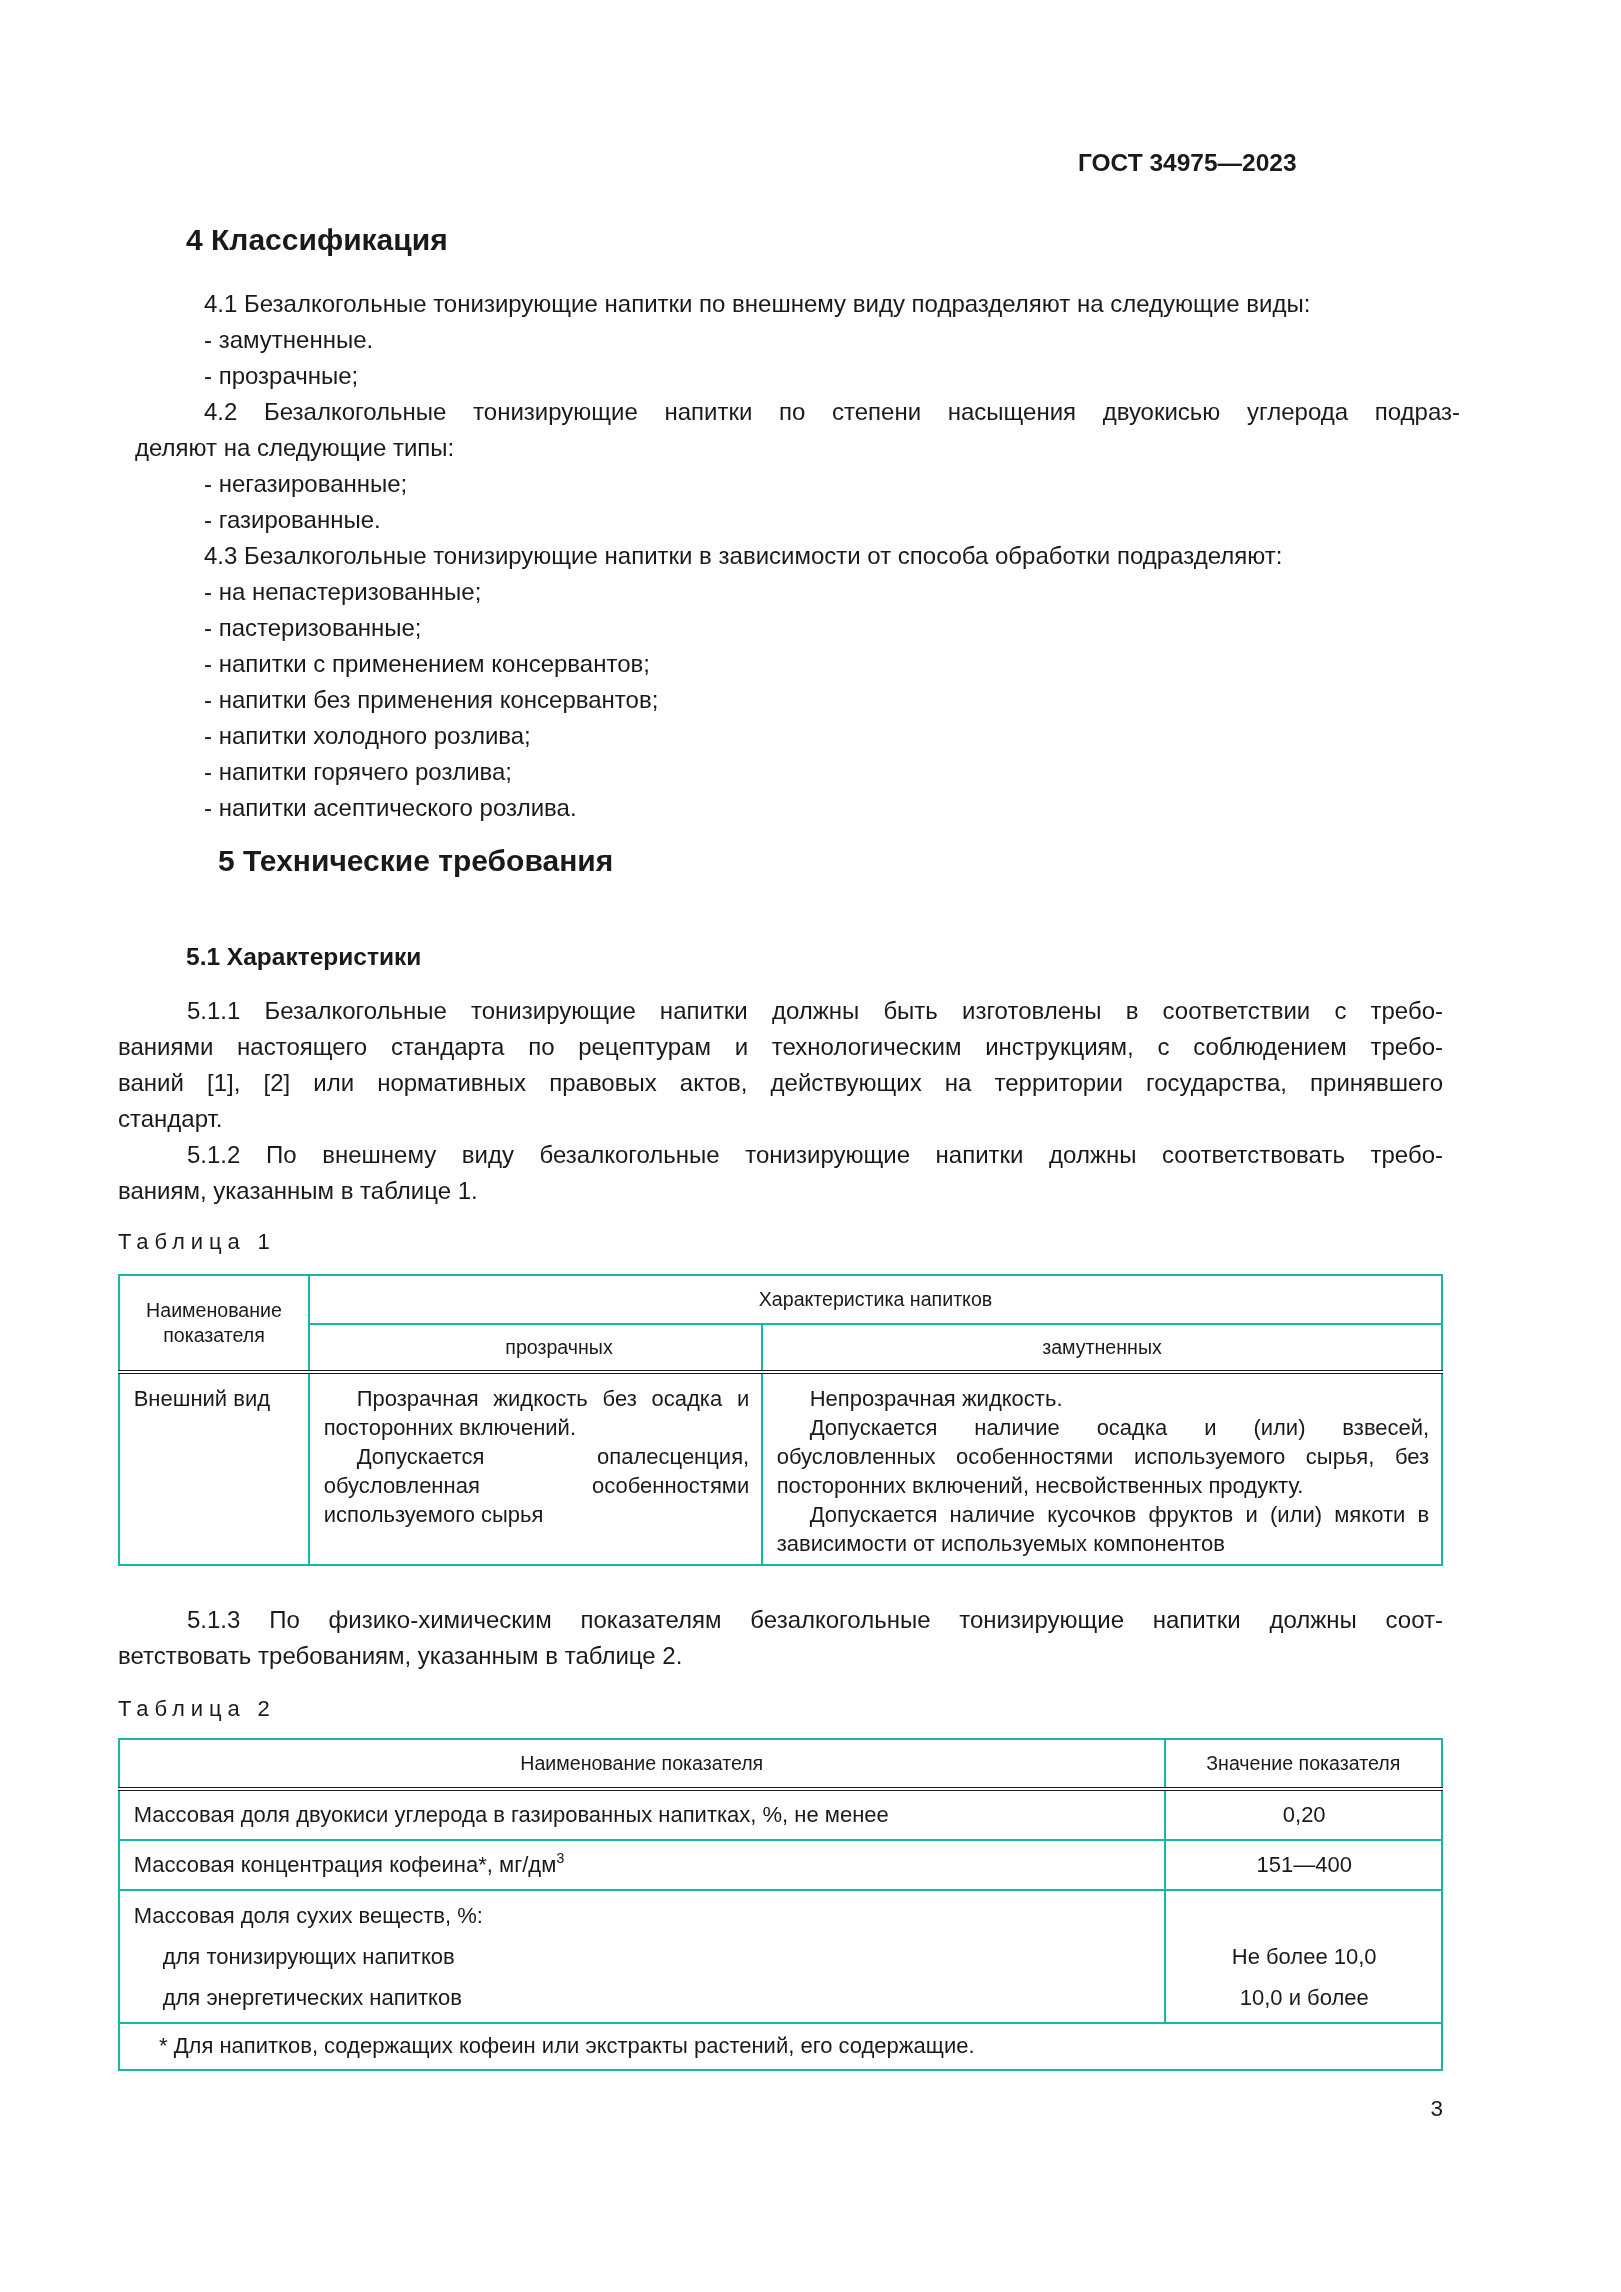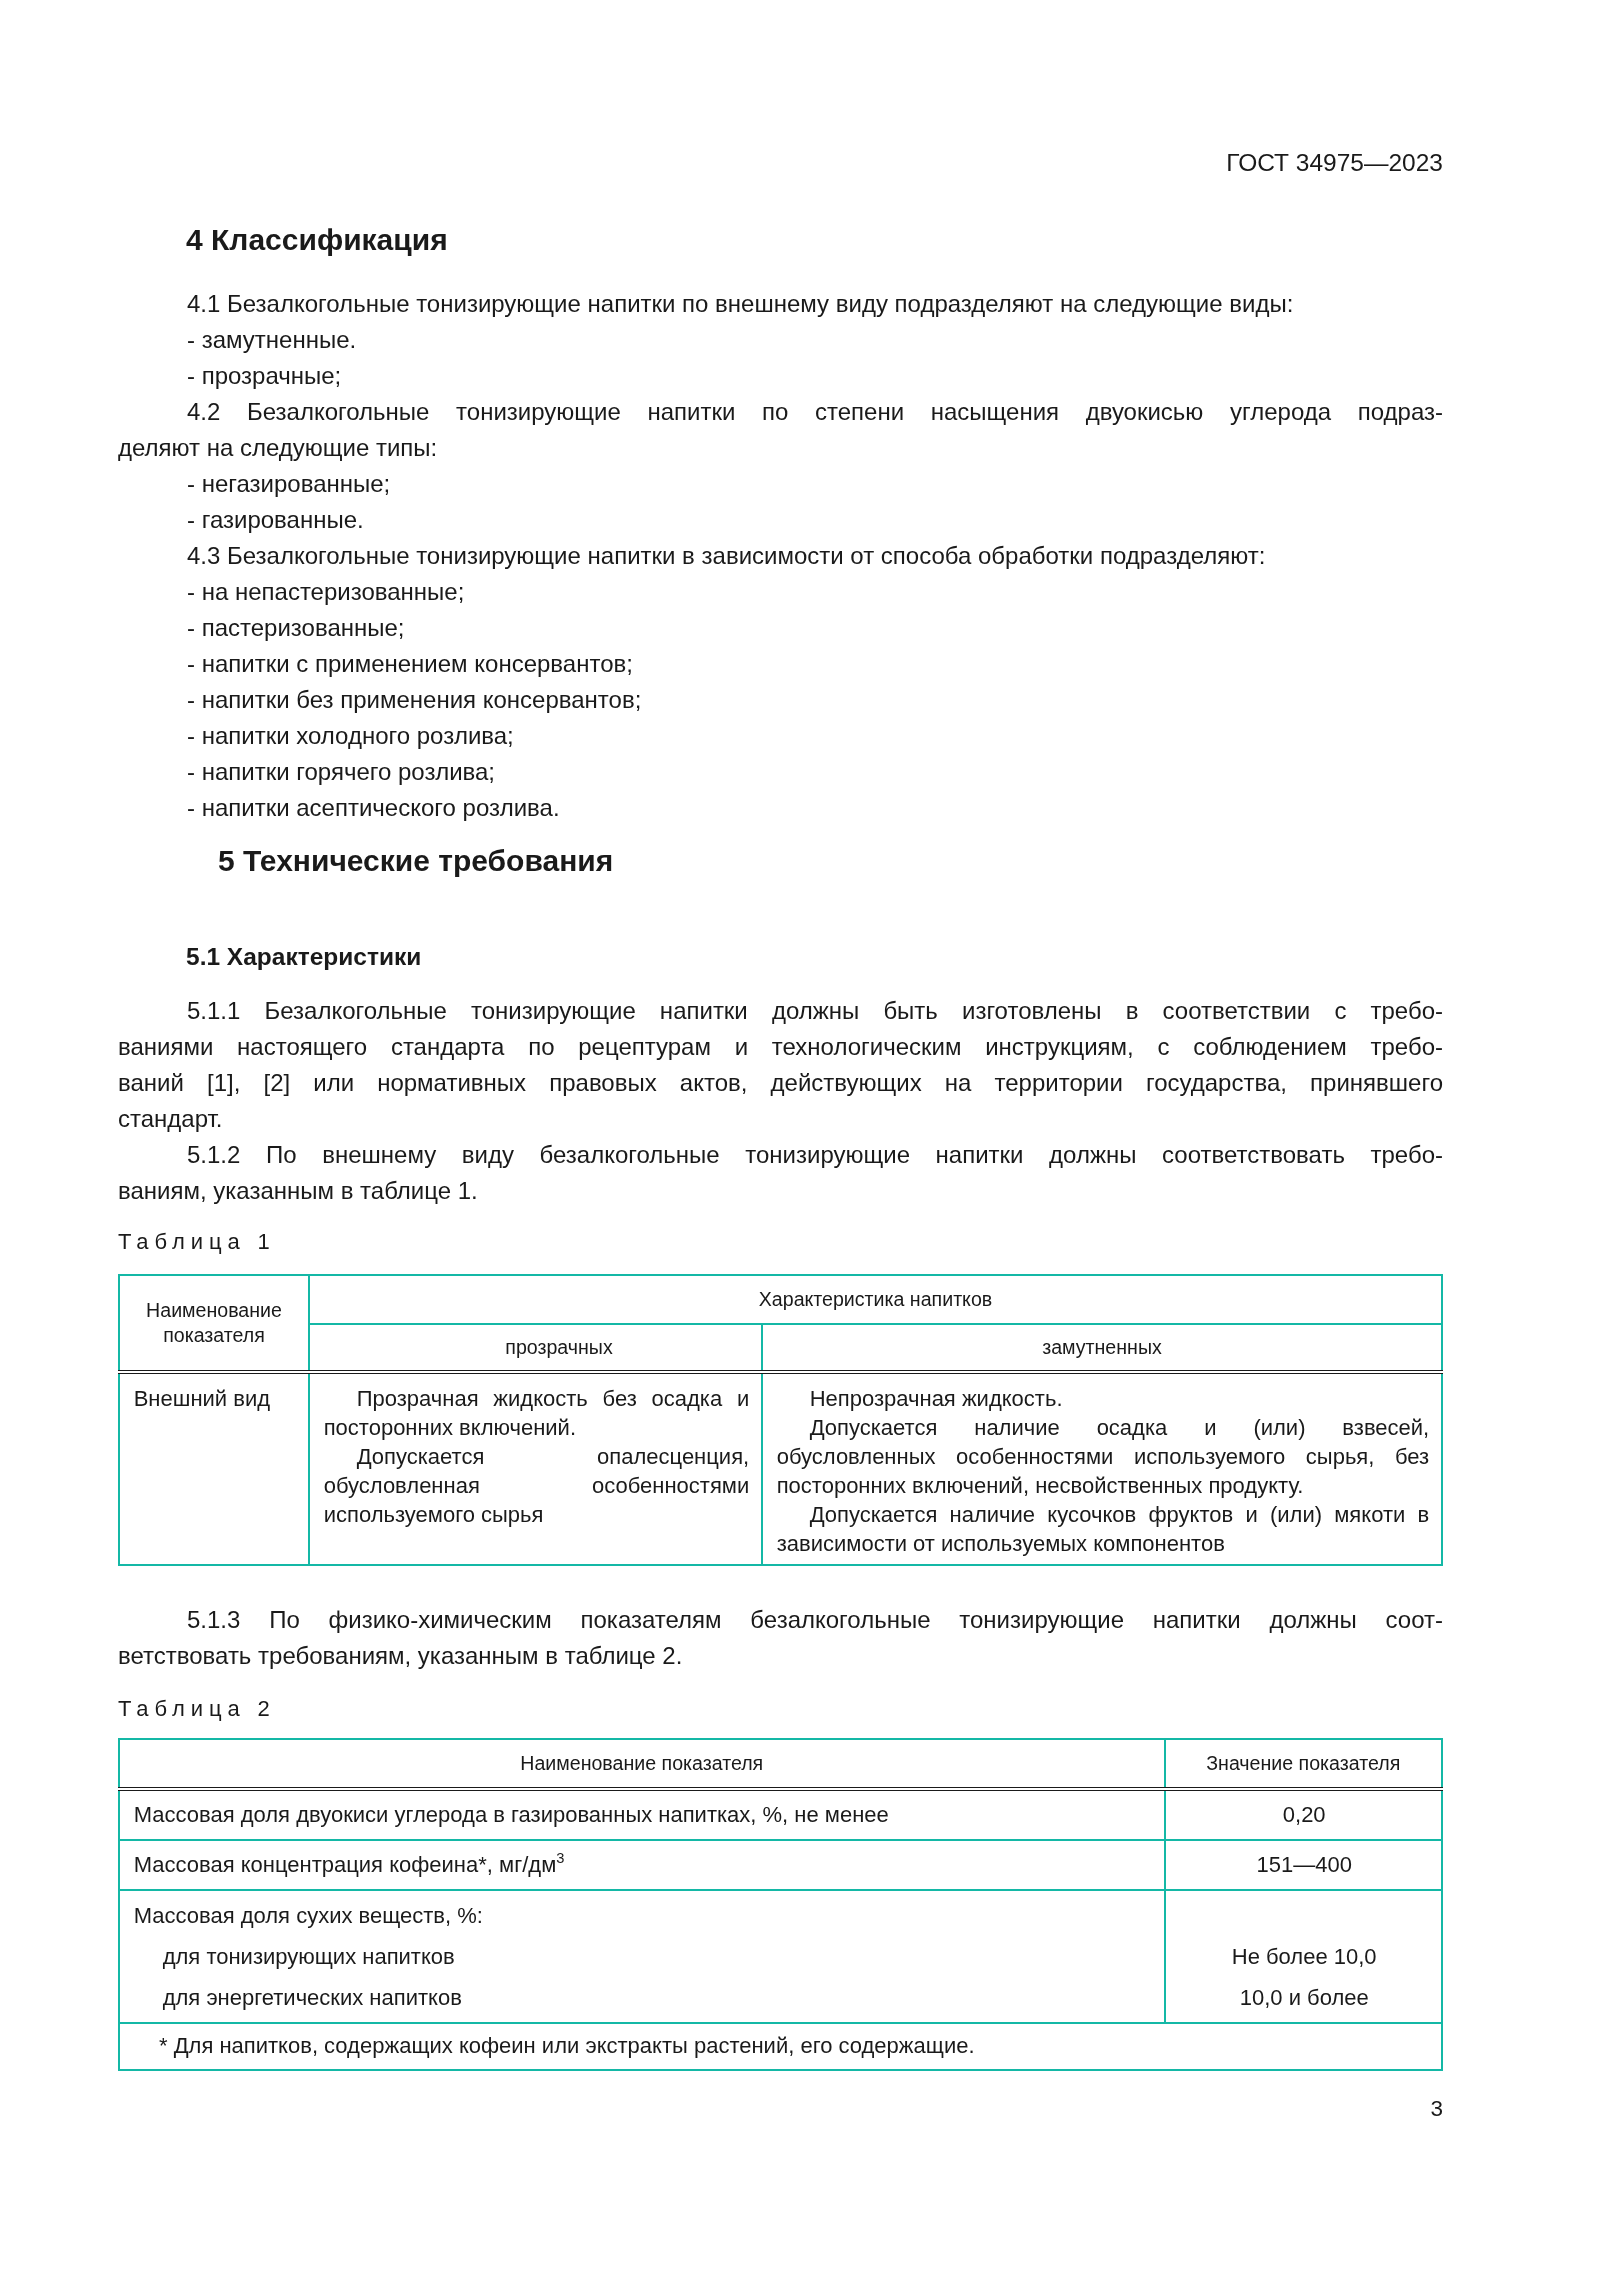--- a/index.html
+++ b/index.html
@@ -1,21 +1,21 @@
 <!DOCTYPE html>
 <html><head>
 <meta charset="utf-8">
 <style>
   html, body { margin: 0; padding: 0; background: #ffffff; }
   body {
     width: 1621px; height: 2293px; position: relative; overflow: hidden;
     font-family: "Liberation Sans", sans-serif; color: #1a1a1a;
   }
   .abs { position: absolute; }
-  .doc-code { left: 1078px; top: 149px; width: 365px; text-align: right; font-weight: normal; font-size: 24.5px; }
+  .doc-code { left: 1078px; top: 149px; width: 365px; text-align: left; font-weight: bold; font-size: 24.5px; }
   .h1 { left: 186px; font-weight: bold; font-size: 30px; }
   .h2 { left: 186px; font-weight: bold; font-size: 24.5px; }
   .para { position: absolute; left: 118px; width: 1325px; font-size: 24px; line-height: 36px; }
   .para .line { display: block; white-space: nowrap; }
   .para .j { text-align: justify; text-align-last: justify; white-space: normal; }
   .para .ind { padding-left: 69px; }
   .para .bul { padding-left: 69px; }
   .tcap { left: 118px; font-size: 22px; letter-spacing: 5.9px; }
 
   table { border-collapse: collapse; position: absolute; left: 118px; width: 1325px; font-size: 21px; }
@@ -42,21 +42,21 @@
   sup { font-size: 14.7px; vertical-align: 8.8px; line-height: 0; }
   .page-num { left: 1392px; top: 2096px; width: 51px; text-align: right; font-size: 22.5px; }
 </style>
 </head>
 <body>
 
 <div class="abs doc-code">ГОСТ 34975—2023</div>
 
 <div class="abs h1" style="top:223px;">4  Классификация</div>
 
-<div class="para" style="top:286px;">
+<div class="para" style="top:286px;margin-left:17px;">
   <span class="line ind">4.1  Безалкогольные тонизирующие напитки по внешнему виду подразделяют на следующие виды:</span>
   <span class="line bul">- замутненные.</span>
   <span class="line bul">- прозрачные;</span>
   <span class="line ind j">4.2  Безалкогольные тонизирующие напитки по степени насыщения двуокисью углерода подраз-</span>
   <span class="line">деляют на следующие типы:</span>
   <span class="line bul">- негазированные;</span>
   <span class="line bul">- газированные.</span>
   <span class="line ind">4.3  Безалкогольные тонизирующие напитки в зависимости от способа обработки подразделяют:</span>
   <span class="line bul">- на непастеризованные;</span>
   <span class="line bul">- пастеризованные;</span>

